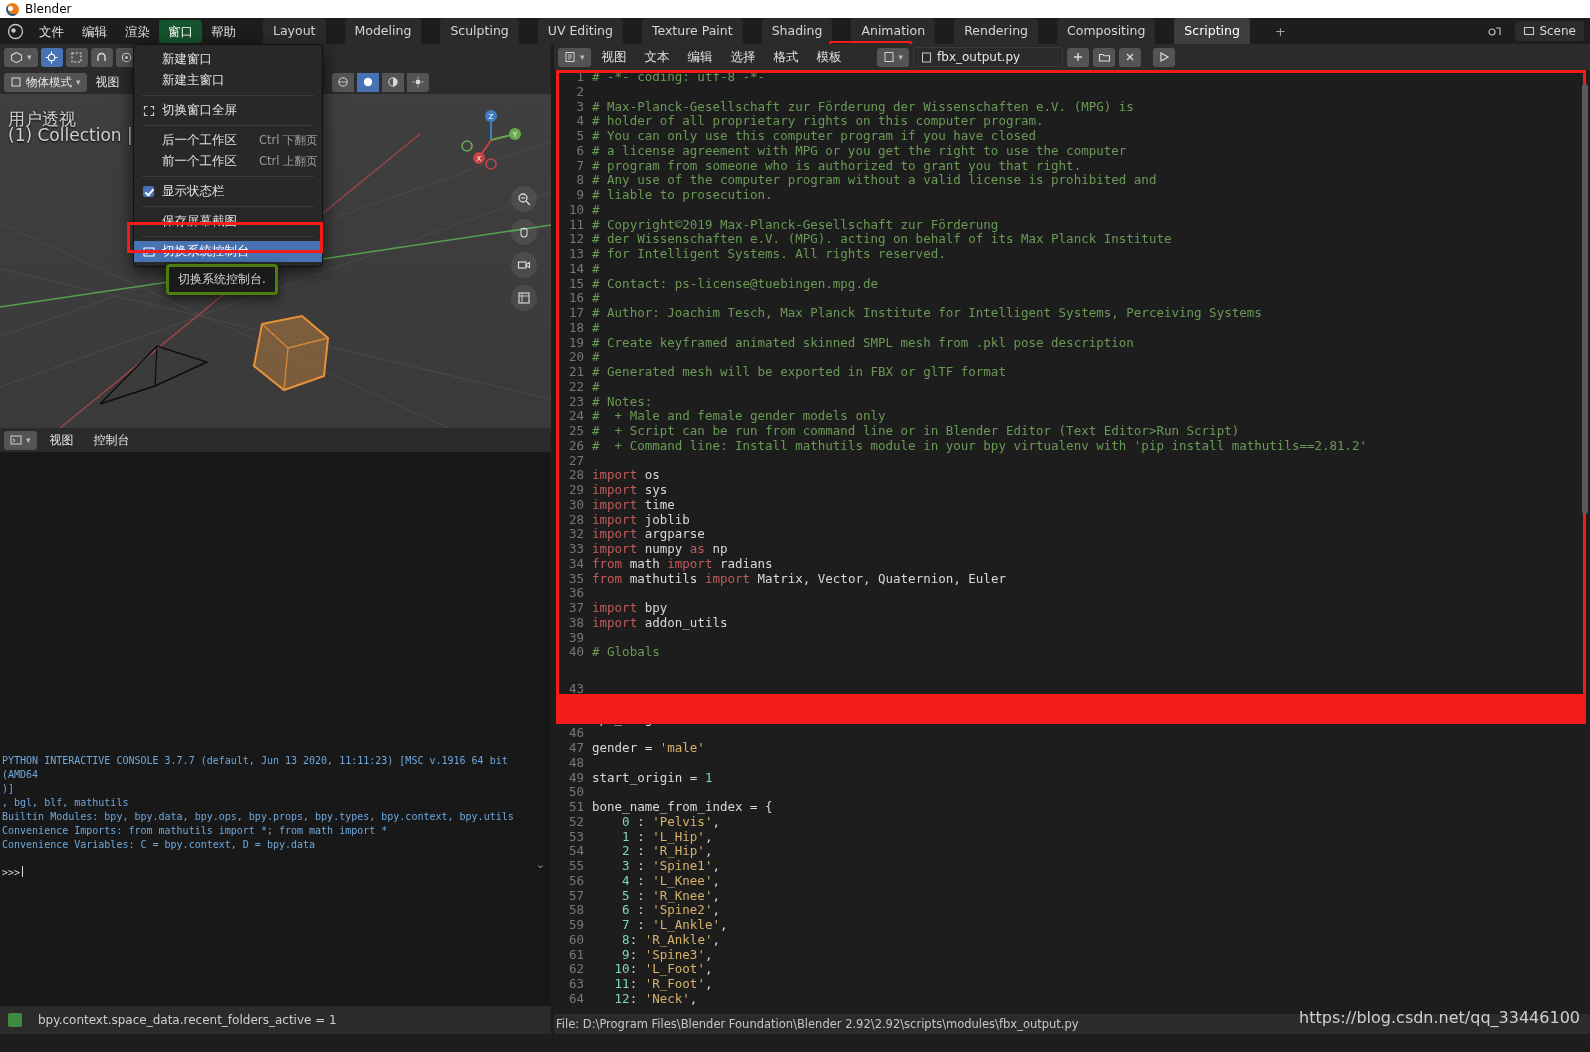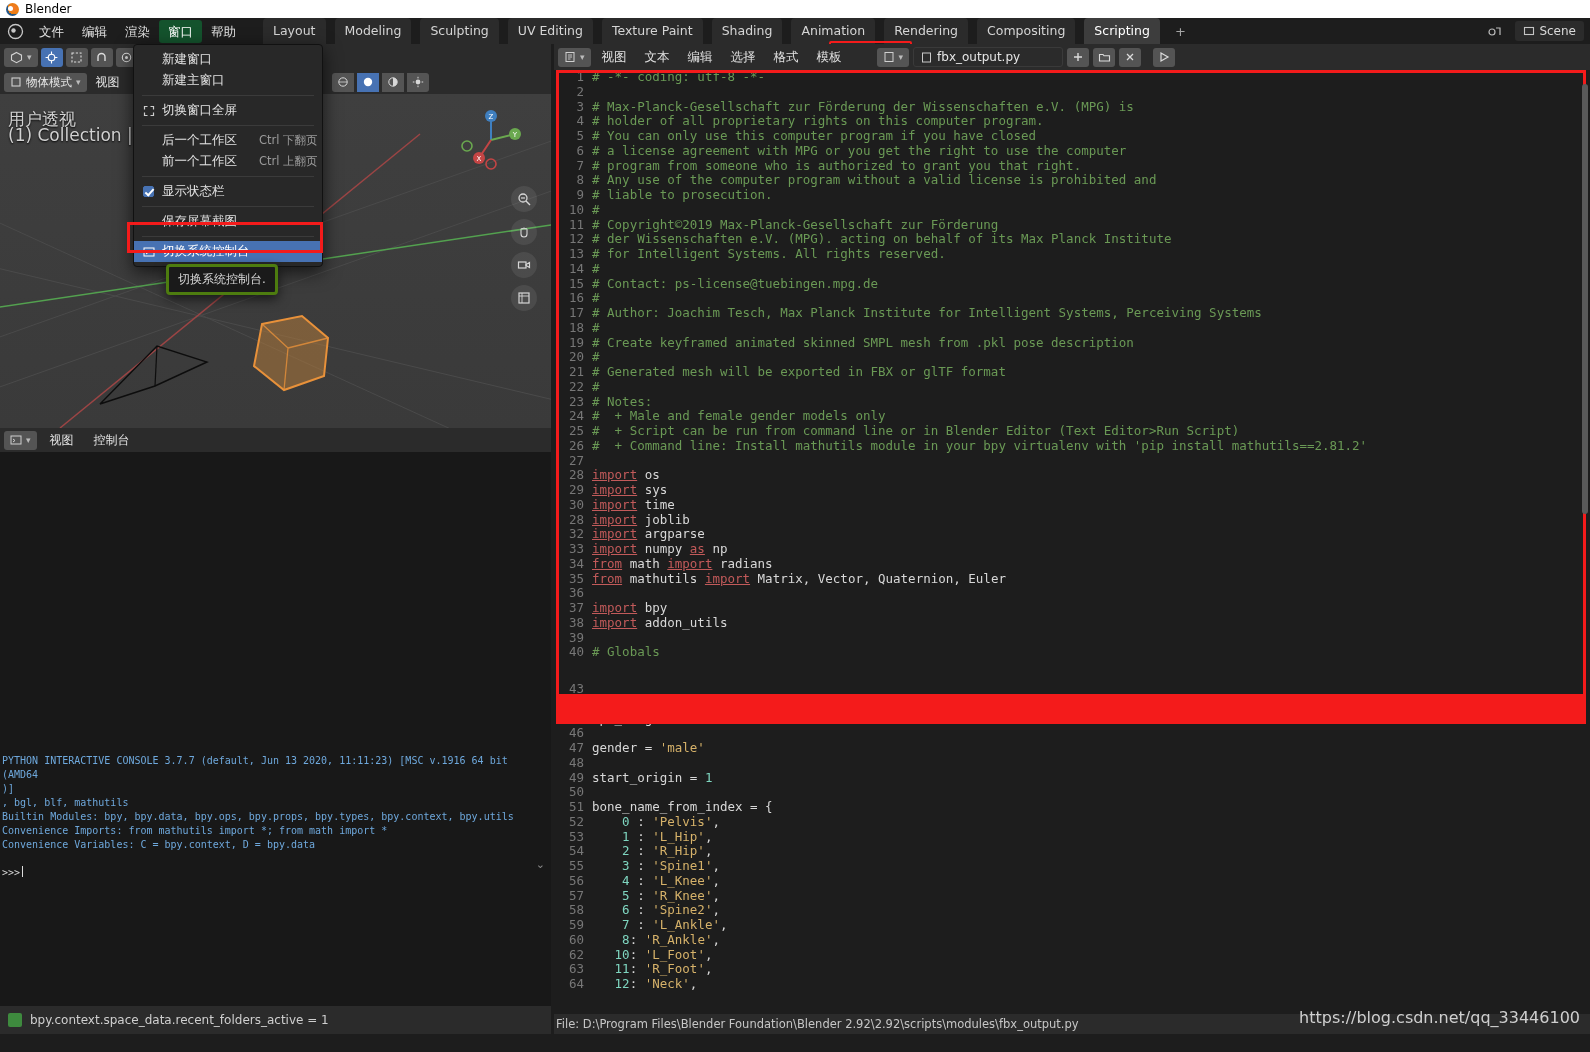--- a/index.html
+++ b/index.html
@@ -38,21 +38,21 @@
   .bl-icon-btn {
     width: 30px; height: 26px; display: flex; align-items: center; justify-content: center;
   }
   .bl-icon-btn svg { display: block; }
   .menu-item {
     padding: 4px 9px; font-size: 12.5px; color: #e3e3e3; white-space: nowrap;
     border-radius: 3px; line-height: 15px;
   }
   .menu-item.active { background: #14532d; color: #ffffff; }
 
-  .wstabs { display: flex; align-items: flex-end; height: 26px; margin-left: 18px; gap: 9px; }
+  .wstabs { display: flex; align-items: flex-end; height: 26px; margin-left: 18px; gap: 19px; }
   .wstab {
     padding: 5px 10px 6px 10px; font-size: 12.5px; color: #d5d5d5;
     background: #2b2b2b; border-radius: 4px 4px 0 0; white-space: nowrap;
     line-height: 15px;
   }
   .wstab.sel { background: #3d3d3d; color: #ffffff; }
   .wstab-plus { padding: 5px 6px; color: #a5a5a5; font-size: 13px; }
 
   .topbar-right {
     position: absolute; right: 0; top: 18px; height: 26px;
@@ -158,21 +158,21 @@
     font-size: 12.5px; line-height: 14.75px;
     overflow: hidden;
   }
   .code-row { display: flex; height: 14.75px; }
   .ln {
     width: 38px; flex: none; text-align: right; padding-right: 8px;
     color: #777777; user-select: none;
   }
   .code { white-space: pre; color: #d8d8d8; }
   .cm   { color: #6a9955; }
-  .kw   { color: #c25a5a; text-decoration: underline; }
+  .kw   { color: #c25a5a; }
   .num  { color: #7fd6c0; }
   .str  { color: #d6b26a; }
   .nm   { color: #d8d8d8; }
 
   
   .code-hl {
     position: absolute; left: 2px; top: 26px; width: 1030px; height: 630px;
     border: 3px solid #f41b1b; pointer-events: none;
   }
   .code-hl-bar {
@@ -217,21 +217,21 @@
   .tooltip {
     position: absolute; left: 166px; top: 264px;
     background: #1a1a1a; border: 3px solid #4d7c0f; border-radius: 4px;
     padding: 4px 9px; font-size: 12px; color: #d8d8d8; z-index: 46;
     box-shadow: 0 4px 12px rgba(0,0,0,0.6);
   }
 
   
   .statusbar-left {
     position: absolute; left: 0; top: 1006px; width: 551px; height: 28px;
-    background: #2b2b2b; display: flex; align-items: center; gap: 8px; padding: 0 8px;
+    background: #2b2b2b; display: flex; align-items: center; gap: 16px; padding: 0 8px;
     font-size: 12px; color: #cfcfcf;
   }
   .status-badge {
     width: 14px; height: 14px; background: #3e8a3e; border-radius: 2px; flex: none;
   }
   .statusbar-right {
     position: absolute; left: 554px; top: 1014px; width: 1036px; height: 20px;
     background: #2b2b2b; display: flex; align-items: center; padding: 0 2px;
     font-size: 11.5px; color: #c6c6c6;
   }
@@ -801,20 +801,24 @@
           </div>
           <div class="code-row">
             <span class="ln">59</span>
             <span class="code"><span class="nm">    </span><span class="num">7</span><span class="nm"> : </span><span class="str">'L_Ankle'</span><span class="nm">,</span></span>
           </div>
           <div class="code-row">
             <span class="ln">60</span>
             <span class="code"><span class="nm">    </span><span class="num">8</span><span class="nm">: </span><span class="str">'R_Ankle'</span><span class="nm">,</span></span>
           </div>
           <div class="code-row">
+            <span class="ln">61</span>
+            <span class="code"><span class="nm">    </span><span class="num">9</span><span class="nm">: </span><span class="str">'Spine3'</span><span class="nm">,</span></span>
+          </div>
+          <div class="code-row">
             <span class="ln">62</span>
             <span class="code"><span class="nm">   </span><span class="num">10</span><span class="nm">: </span><span class="str">'L_Foot'</span><span class="nm">,</span></span>
           </div>
           <div class="code-row">
             <span class="ln">63</span>
             <span class="code"><span class="nm">   </span><span class="num">11</span><span class="nm">: </span><span class="str">'R_Foot'</span><span class="nm">,</span></span>
           </div>
           <div class="code-row">
             <span class="ln">64</span>
             <span class="code"><span class="nm">   </span><span class="num">12</span><span class="nm">: </span><span class="str">'Neck'</span><span class="nm">,</span></span>

